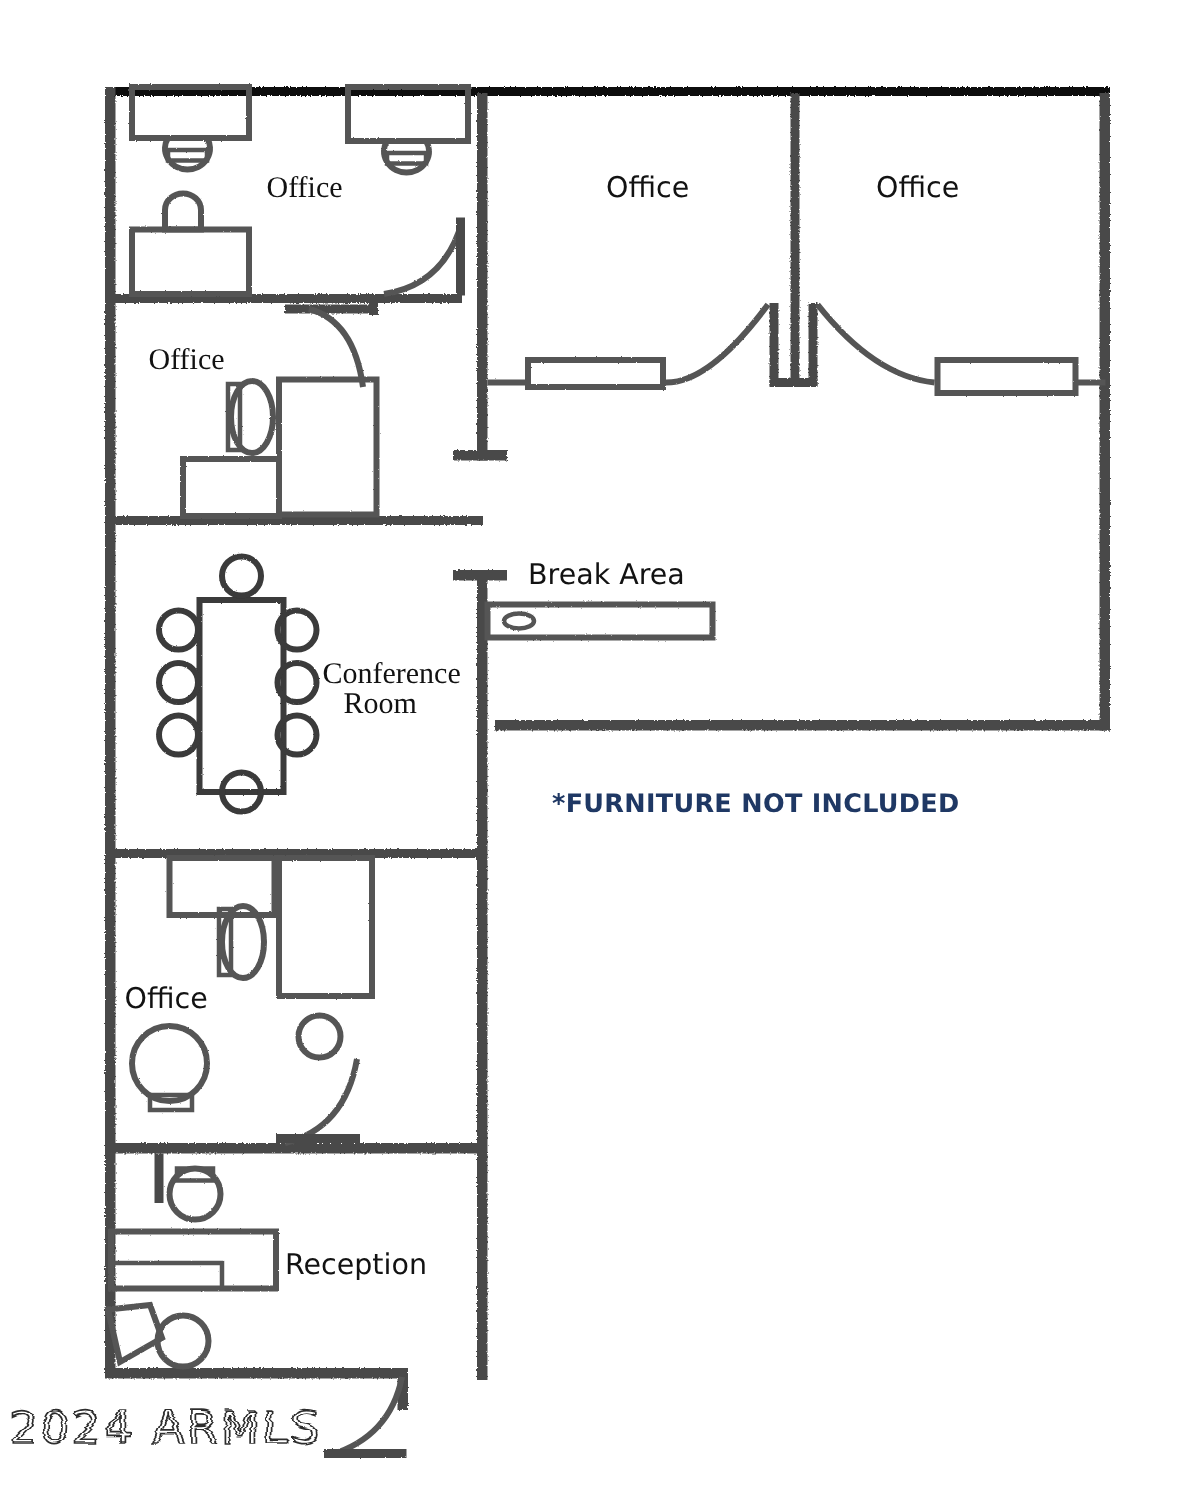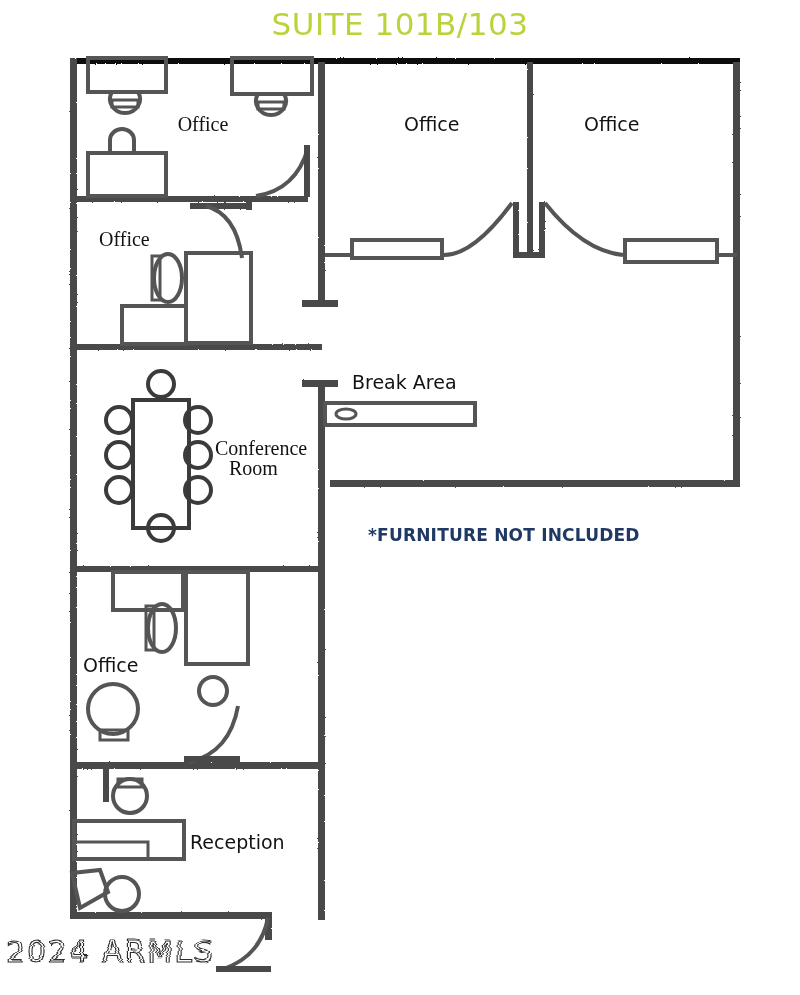--- a/index.html
+++ b/index.html
@@ -64,21 +64,20 @@
     stroke-width: 1.15;
     letter-spacing: 2px;
     opacity: 0.92;
   }
 </style>
 </head>
 <body>
 
 <div id="plan-root">
 
-  <div id="plan-title">SUITE 101B/103</div>
 
   <svg id="floorplan-svg" width="800" height="995" viewBox="0 0 800 995">
 
     <defs>
       <filter id="roughEdge" x="-12%" y="-12%" width="124%" height="124%">
         <feTurbulence type="fractalNoise" baseFrequency="0.85" numOctaves="3" seed="7" result="noise"></feTurbulence>
         <feDisplacementMap in="SourceGraphic" in2="noise" scale="1.9" xChannelSelector="R" yChannelSelector="G"></feDisplacementMap>
       </filter>
       <filter id="roughEdgeSoft" x="-12%" y="-12%" width="124%" height="124%">
         <feTurbulence type="fractalNoise" baseFrequency="0.9" numOctaves="2" seed="19" result="noise2"></feTurbulence>

